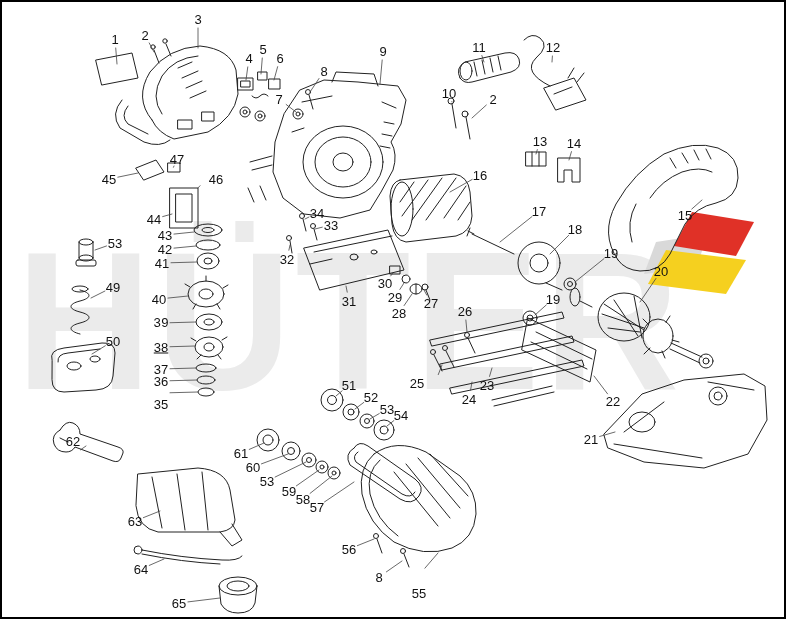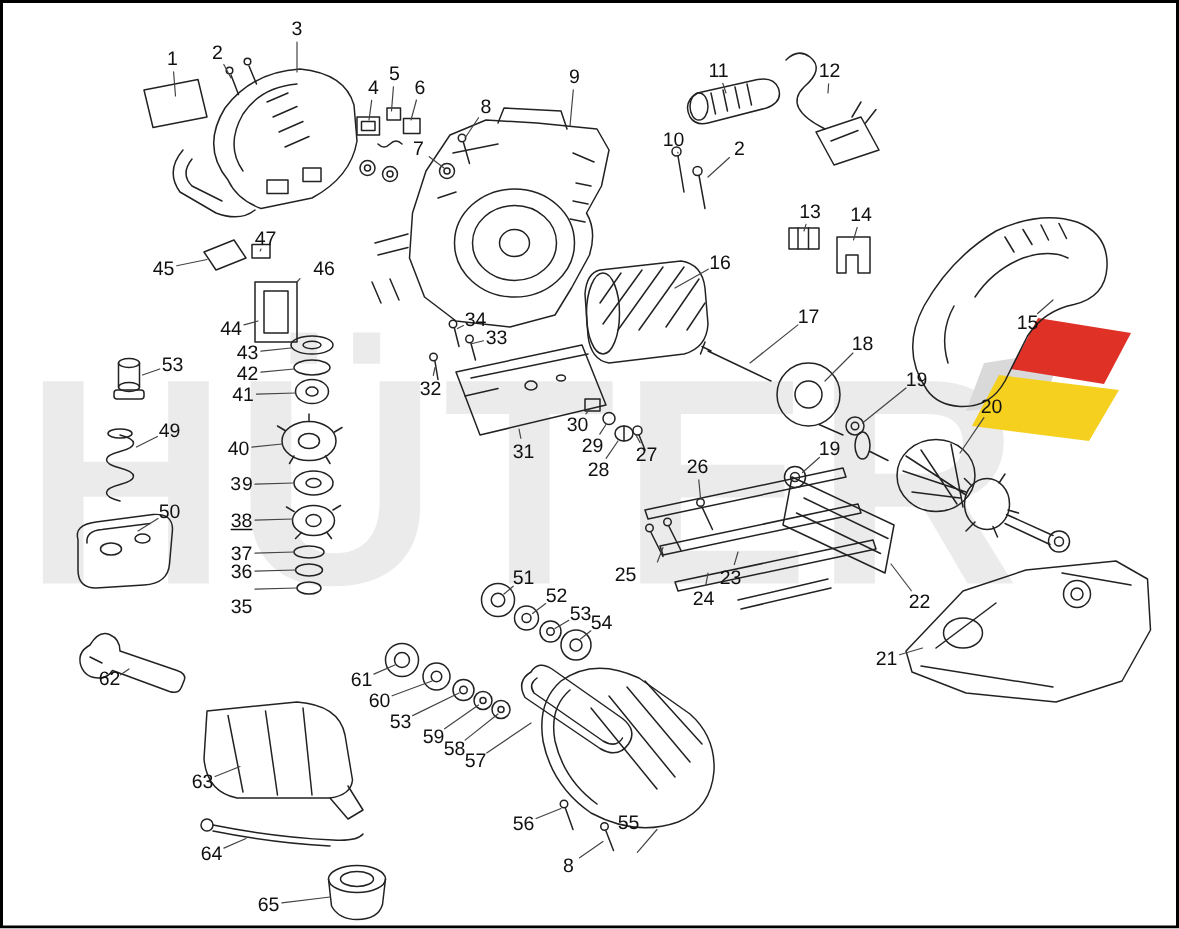--- a/index.html
+++ b/index.html
@@ -405,22 +405,22 @@
       <div class="part-label" style="left: 347px; top: 383px;">51</div>
       <div class="part-label" style="left: 369px; top: 395px;">52</div>
       <div class="part-label" style="left: 385px; top: 407px;">53</div>
       <div class="part-label" style="left: 399px; top: 413px;">54</div>
       <div class="part-label" style="left: 239px; top: 451px;">61</div>
       <div class="part-label" style="left: 251px; top: 465px;">60</div>
       <div class="part-label" style="left: 265px; top: 479px;">53</div>
       <div class="part-label" style="left: 287px; top: 489px;">59</div>
       <div class="part-label" style="left: 301px; top: 497px;">58</div>
       <div class="part-label" style="left: 315px; top: 505px;">57</div>
-      <div class="part-label" style="left: 71px; top: 450px;">62</div>
+      <div class="part-label" style="left: 71px; top: 439px;">62</div>
       <div class="part-label" style="left: 133px; top: 519px;">63</div>
       <div class="part-label" style="left: 139px; top: 567px;">64</div>
       <div class="part-label" style="left: 177px; top: 601px;">65</div>
       <div class="part-label" style="left: 347px; top: 547px;">56</div>
       <div class="part-label" style="left: 377px; top: 575px;">8</div>
-      <div class="part-label" style="left: 417px; top: 546px;">55</div>
+      <div class="part-label" style="left: 417px; top: 591px;">55</div>
     </div>
 
 </div>
 
 </body></html>

